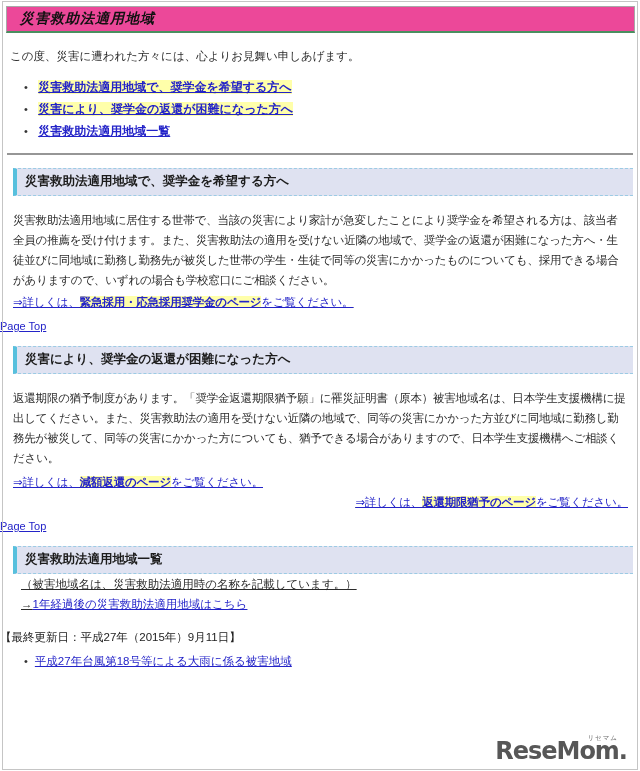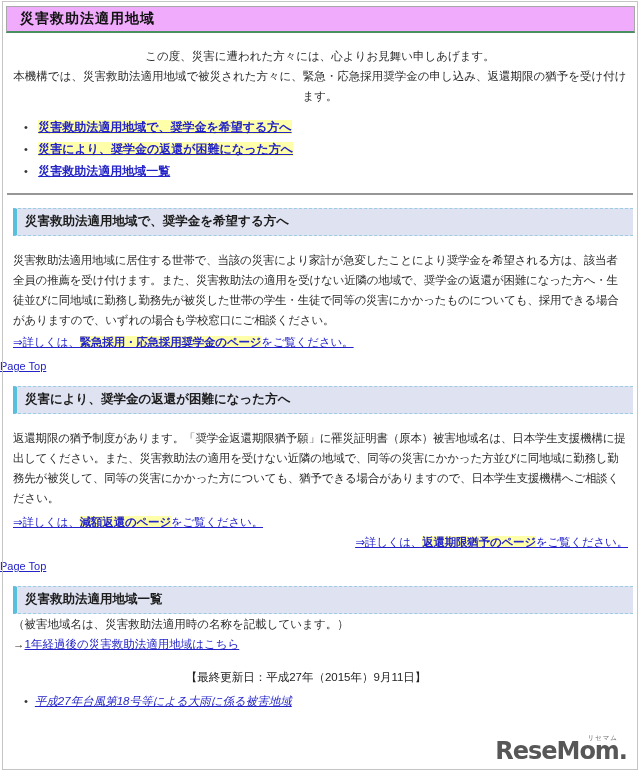--- a/index.html
+++ b/index.html
@@ -9,25 +9,25 @@
     color:#2b2b2b;-webkit-font-smoothing:antialiased;
   }
   .page{width:640px;height:771px;position:relative;overflow:hidden;}
   .page-border{position:absolute;top:1px;left:2px;right:2px;bottom:1px;
     border:1px solid #c5c5c5;pointer-events:none;}
 
   
   .page-title{
     margin:6px 5px 0 6px;padding:3px 12px 3px 13px;
     font-size:14px;font-weight:bold;color:#111;letter-spacing:1px;
-    background:#f0abfc;border:1px solid #a8a8a8;border-bottom:2px solid #4a8f60;
+    background:#ec4899;border:1px solid #a8a8a8;border-bottom:2px solid #4a8f60;font-style:italic;
   }
 
   
-  .intro{margin:13px 10px 0 10px;font-size:11.5px;line-height:20px;text-align:center;}
+  .intro{margin:13px 10px 0 10px;font-size:11.5px;line-height:20px;}
   .intro p{margin:0;}
 
   
   a{color:#2323c8;text-decoration:underline;cursor:pointer;}
   .hl{background:#ffffaa;}
   .b{font-weight:bold;}
 
   
   ul.toc{list-style:none;margin:10px 0 0 24px;padding:0;font-size:12px;}
   ul.toc li{line-height:22px;}
@@ -46,46 +46,45 @@
     border-bottom:1px dashed #9ccbe4;
   }
 
   .body-p{margin:14px 12px 0 13px;font-size:11.5px;line-height:20px;letter-spacing:-0.2px;}
 
   .detail-link{margin:2px 12px 0 13px;font-size:11.5px;line-height:20px;letter-spacing:-0.2px;text-decoration:underline;}
   .detail-link + .detail-link{margin-top:0;text-align:right;}
 
   .pagetop{margin:8px 30px 0 0;text-align:left;font-size:11px;line-height:13px;}
 
-  .arrow-line{margin:0 12px 0 13px;font-size:11.5px;line-height:20px;}
+  .arrow-line{margin:0 12px 0 21px;font-size:11.5px;line-height:20px;text-decoration:underline;}
   .arrow-prefix{color:#2b2b2b;text-decoration:none;}
 
-  .updated{margin:16px 28px 0 0;text-align:center;font-size:11.5px;line-height:14px;color:#222;}
+  .updated{margin:16px 28px 0 0;text-align:left;font-size:11.5px;line-height:14px;color:#222;}
 
-  ul.areas{list-style:none;margin:8px 0 0 24px;padding:0;font-size:11.5px;font-style:italic;}
+  ul.areas{list-style:none;margin:8px 0 0 24px;padding:0;font-size:11.5px;}
   ul.areas li{line-height:19px;}
   ul.areas li::before{content:"•";color:#333;margin-right:7px;font-size:11px;}
 
   
   .watermark{position:absolute;right:13px;bottom:6px;color:#575757;}
   .brand{font-size:24px;font-weight:bold;letter-spacing:-1px;position:relative;
     font-family:"DejaVu Sans","Liberation Sans",sans-serif;}
   .brand-ruby{position:absolute;top:-3px;right:9px;font-size:6.5px;letter-spacing:1px;
     color:#6a6a6a;font-weight:normal;}
 </style>
 </head>
 <body>
 
 <div class="page">
 
   <h1 class="page-title">災害救助法適用地域</h1>
 
   <div class="intro">
     <p>この度、災害に遭われた方々には、心よりお見舞い申しあげます。</p>
-    <p>本機構では、災害救助法適用地域で被災された方々に、緊急・応急採用奨学金の申し込み、返還期限の猶予を受け付けます。</p>
   </div>
 
   <ul class="toc">
     <li>
       <a class="hl">災害救助法適用地域で、奨学金を希望する方へ</a>
     </li>
     <li>
       <a class="hl">災害により、奨学金の返還が困難になった方へ</a>
     </li>
     <li>

